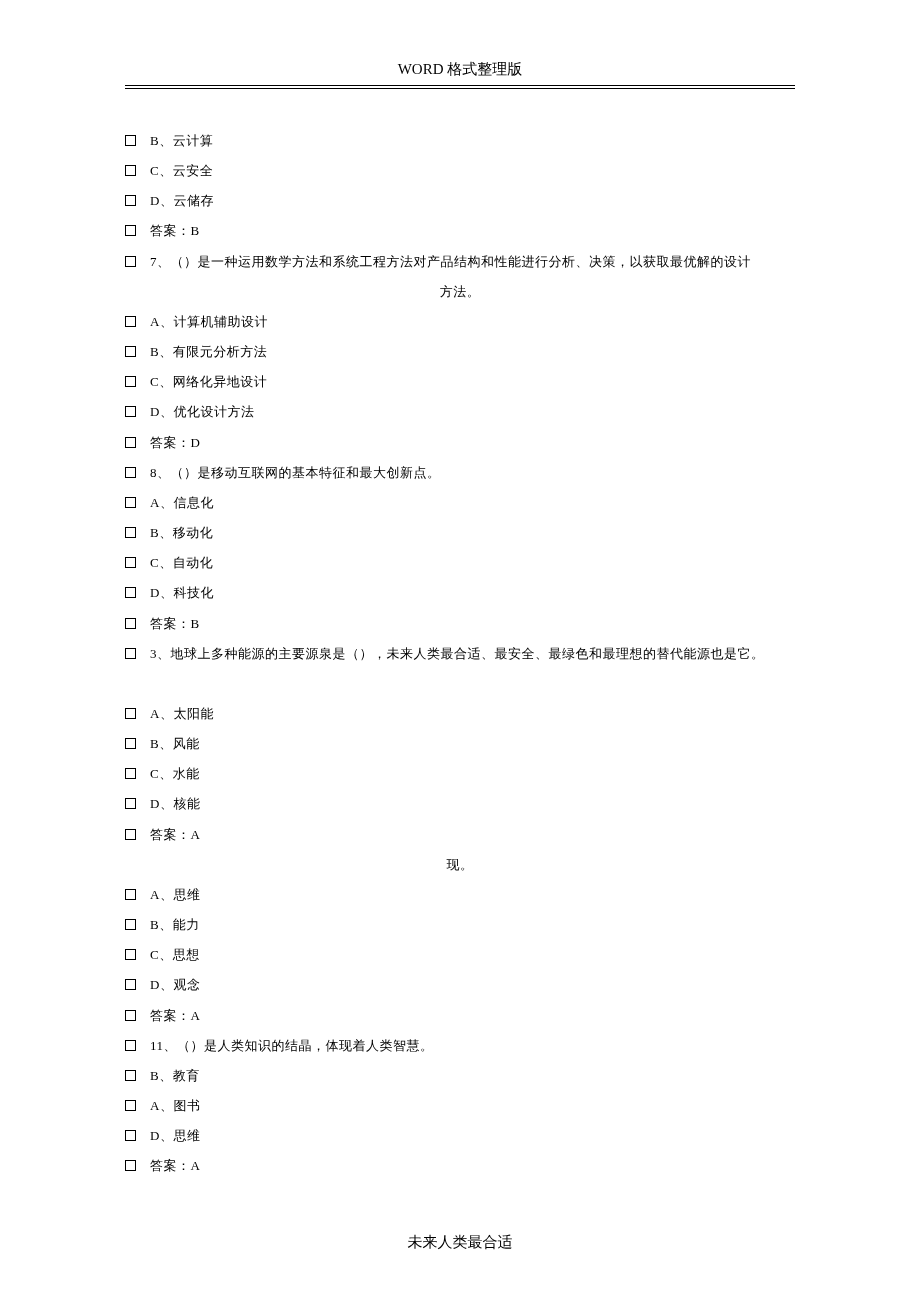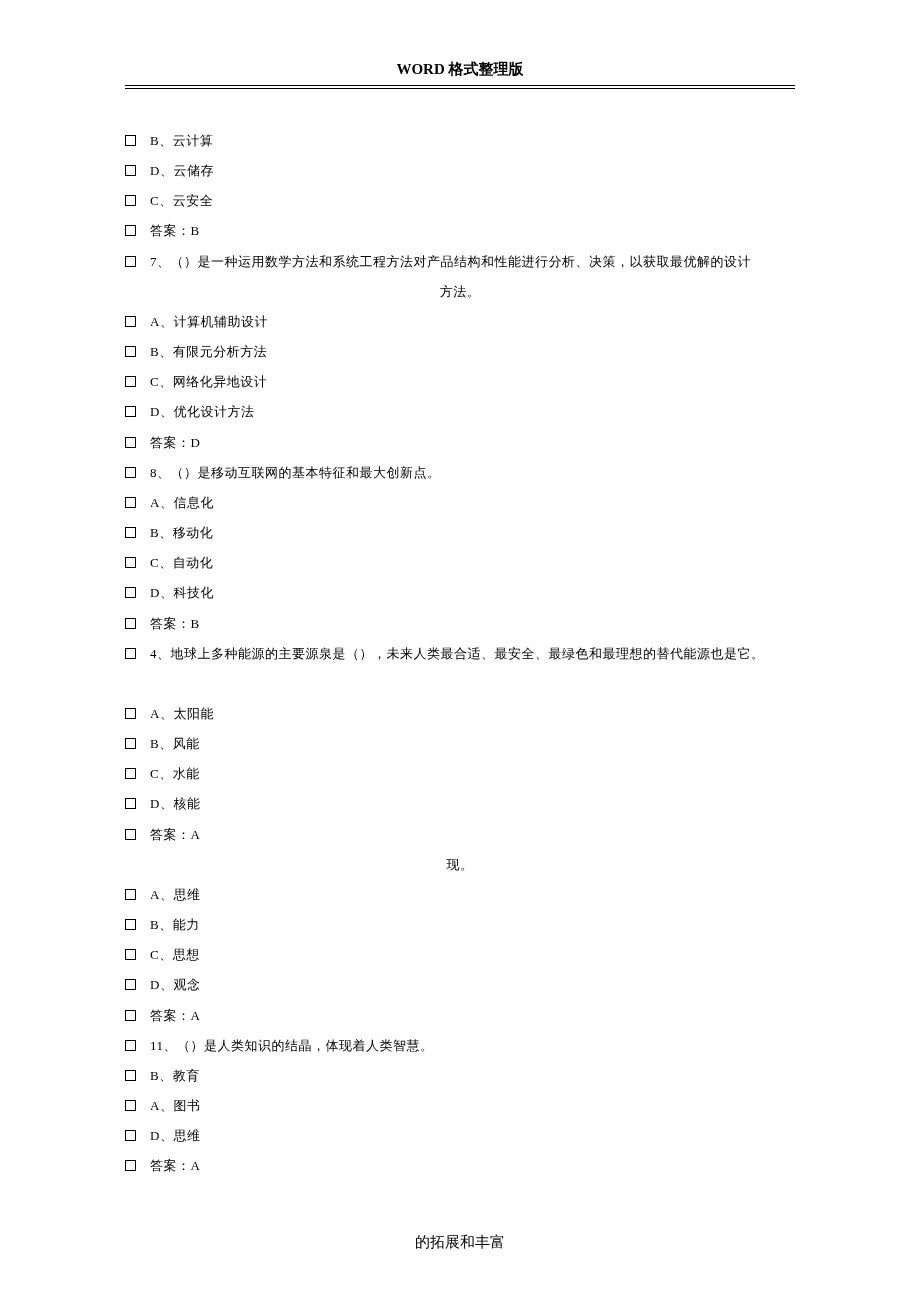--- a/index.html
+++ b/index.html
@@ -17,21 +17,20 @@
       height: 100%;
     }
     .header {
       text-align: center;
       font-size: 15px;
       font-family: "Times New Roman", "SimSun", serif;
       padding-bottom: 6px;
       border-bottom: 1.5px solid #000;
       margin-bottom: 40px;
       position: relative;
-      font-weight: bold;
     }
     .header::after {
       content: "";
       position: absolute;
       left: 0;
       right: 0;
       bottom: -4px;
       border-bottom: 0.5px solid #000;
     }
     .content {
@@ -79,28 +78,28 @@
 <div class="page">
   <div class="header">WORD 格式整理版</div>
 
   <div class="content" id="content-root">
       <div class="line">
         <span class="checkbox"></span>
         <span class="text">B、云计算</span>
       </div>
       <div class="line">
         <span class="checkbox"></span>
+        <span class="text">C、云安全</span>
+      </div>
+      <div class="line">
+        <span class="checkbox"></span>
         <span class="text">D、云储存</span>
       </div>
       <div class="line">
         <span class="checkbox"></span>
-        <span class="text">C、云安全</span>
-      </div>
-      <div class="line">
-        <span class="checkbox"></span>
         <span class="text">答案：B</span>
       </div>
       <div class="line">
         <span class="checkbox"></span>
         <span class="text">7、（）是一种运用数学方法和系统工程方法对产品结构和性能进行分析、决策，以获取最优解的设计</span>
       </div>
       <div class="wrap-line">方法。</div>
       <div class="line">
         <span class="checkbox"></span>
         <span class="text">A、计算机辅助设计</span>
@@ -140,21 +139,21 @@
       <div class="line">
         <span class="checkbox"></span>
         <span class="text">D、科技化</span>
       </div>
       <div class="line">
         <span class="checkbox"></span>
         <span class="text">答案：B</span>
       </div>
       <div class="line">
         <span class="checkbox"></span>
-        <span class="text">4、地球上多种能源的主要源泉是（），未来人类最合适、最安全、最绿色和最理想的替代能源也是它。</span>
+        <span class="text">3、地球上多种能源的主要源泉是（），未来人类最合适、最安全、最绿色和最理想的替代能源也是它。</span>
       </div>
       <div class="wrap-line">&nbsp;</div>
       <div class="line">
         <span class="checkbox"></span>
         <span class="text">A、太阳能</span>
       </div>
       <div class="line">
         <span class="checkbox"></span>
         <span class="text">B、风能</span>
       </div>
@@ -206,14 +205,14 @@
       <div class="line">
         <span class="checkbox"></span>
         <span class="text">D、思维</span>
       </div>
       <div class="line">
         <span class="checkbox"></span>
         <span class="text">答案：A</span>
       </div>
     </div>
 
-  <div class="footer">的拓展和丰富</div>
+  <div class="footer">未来人类最合适</div>
 </div>
 
 </body></html>

